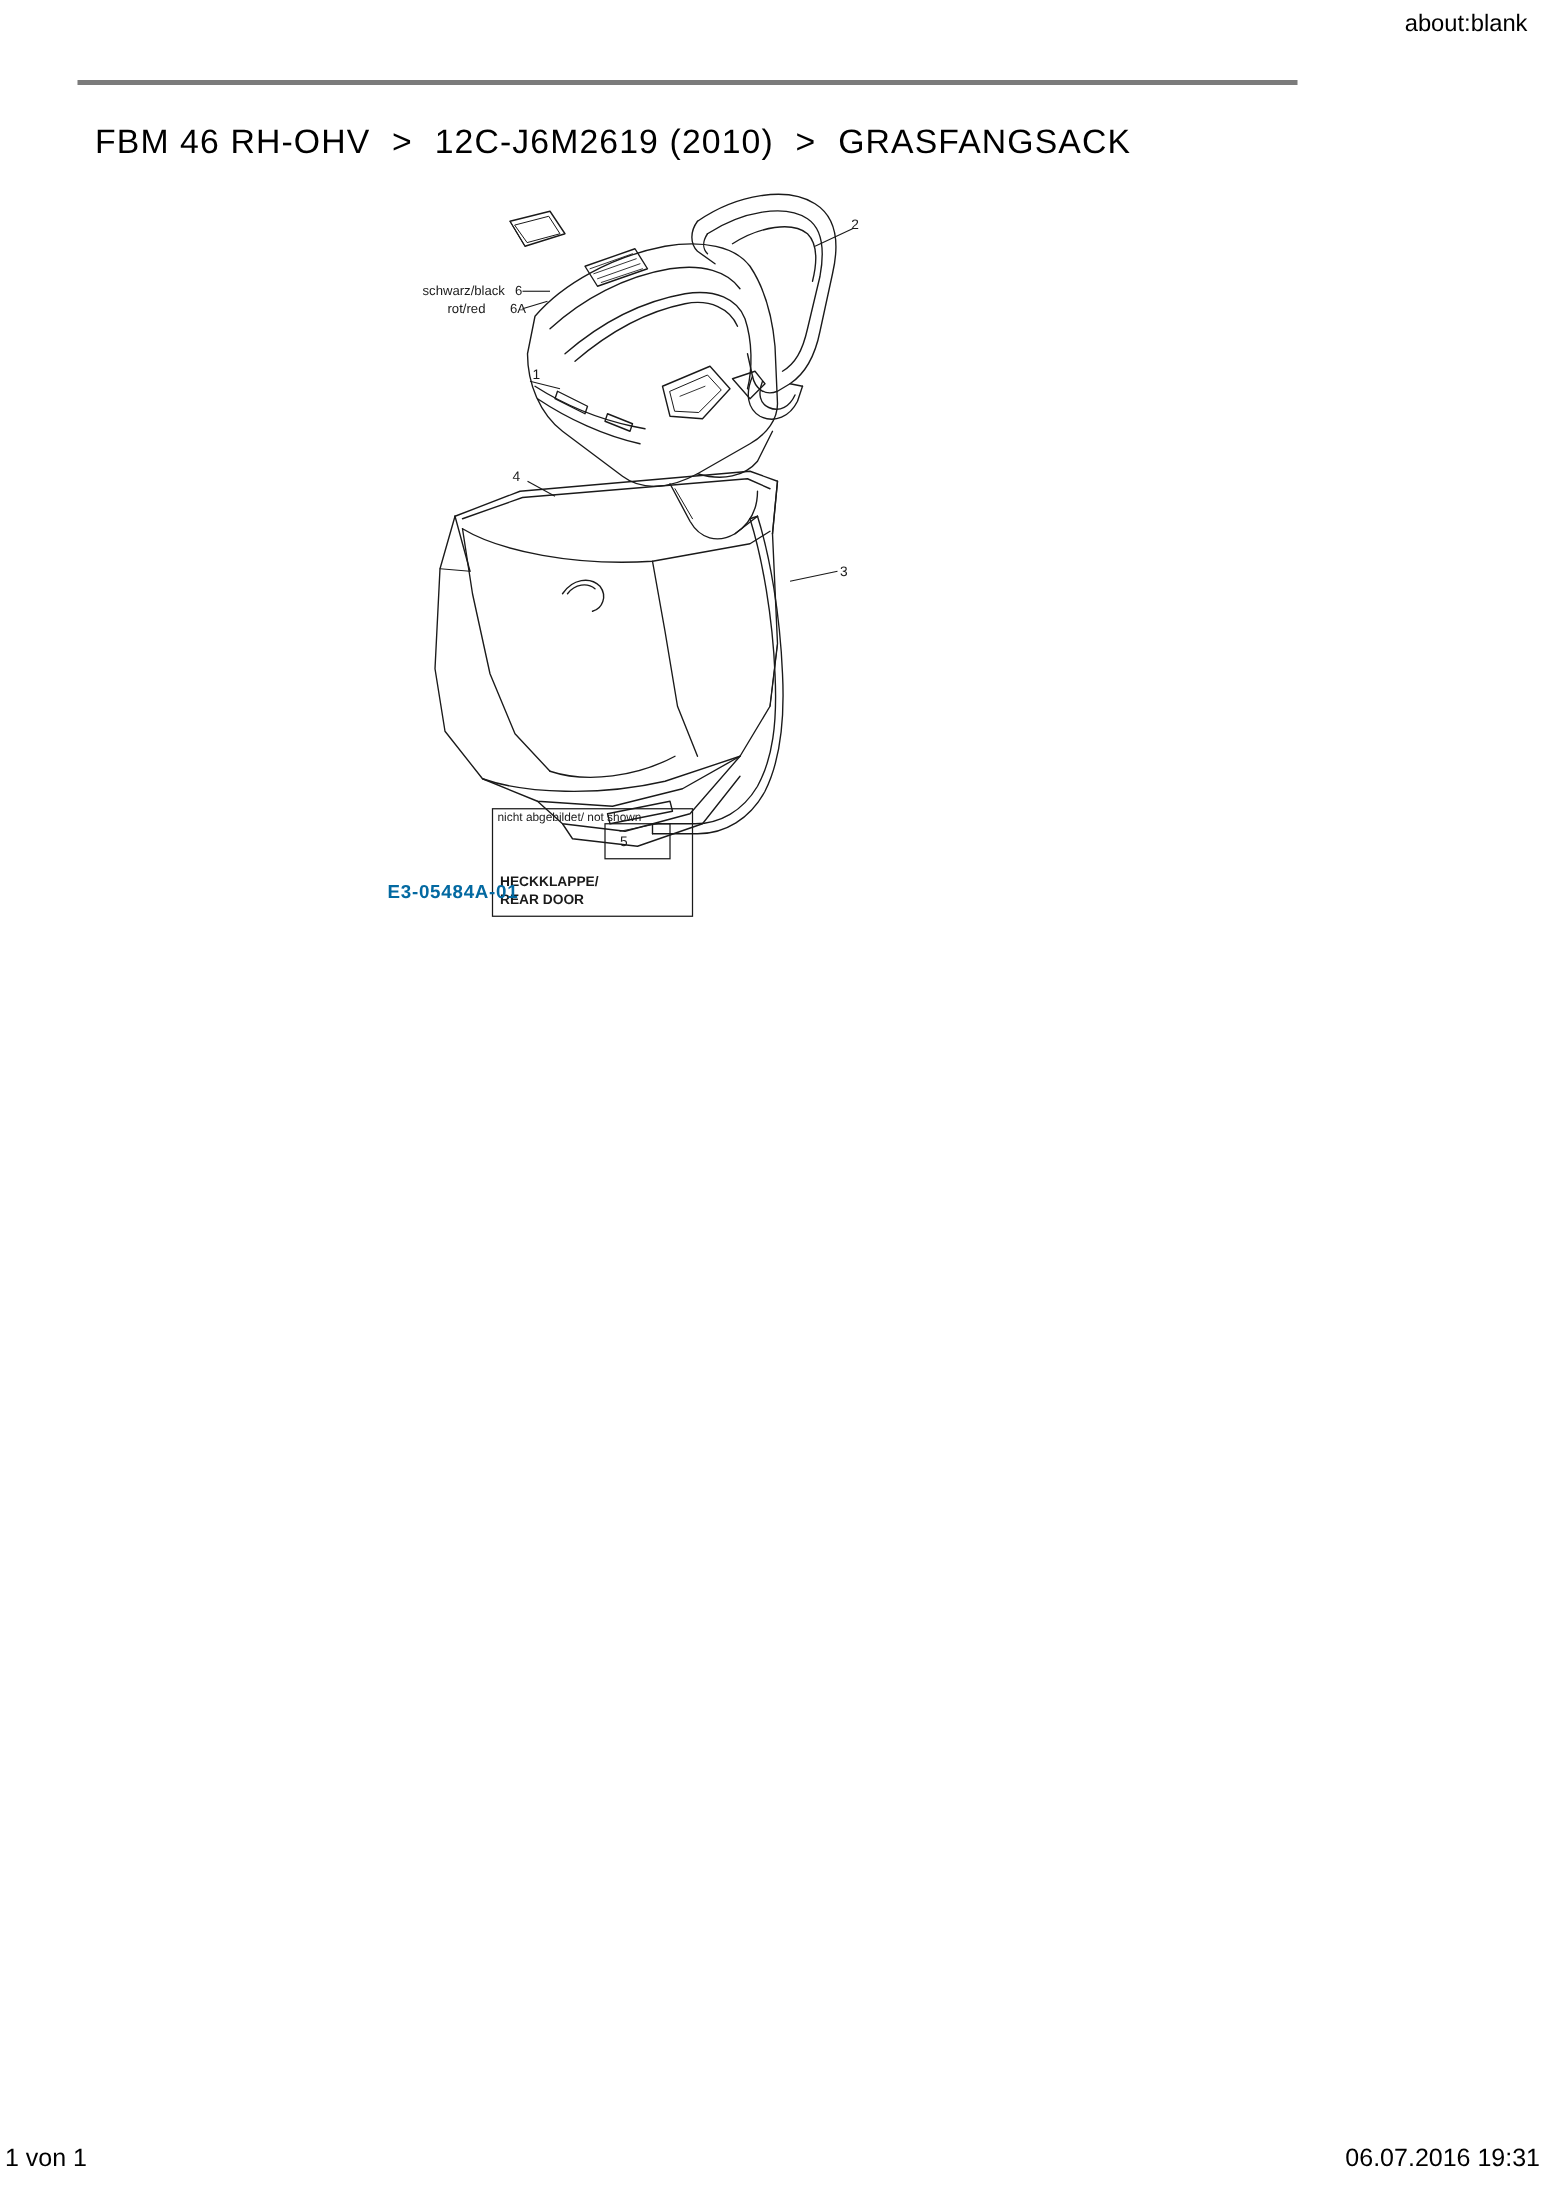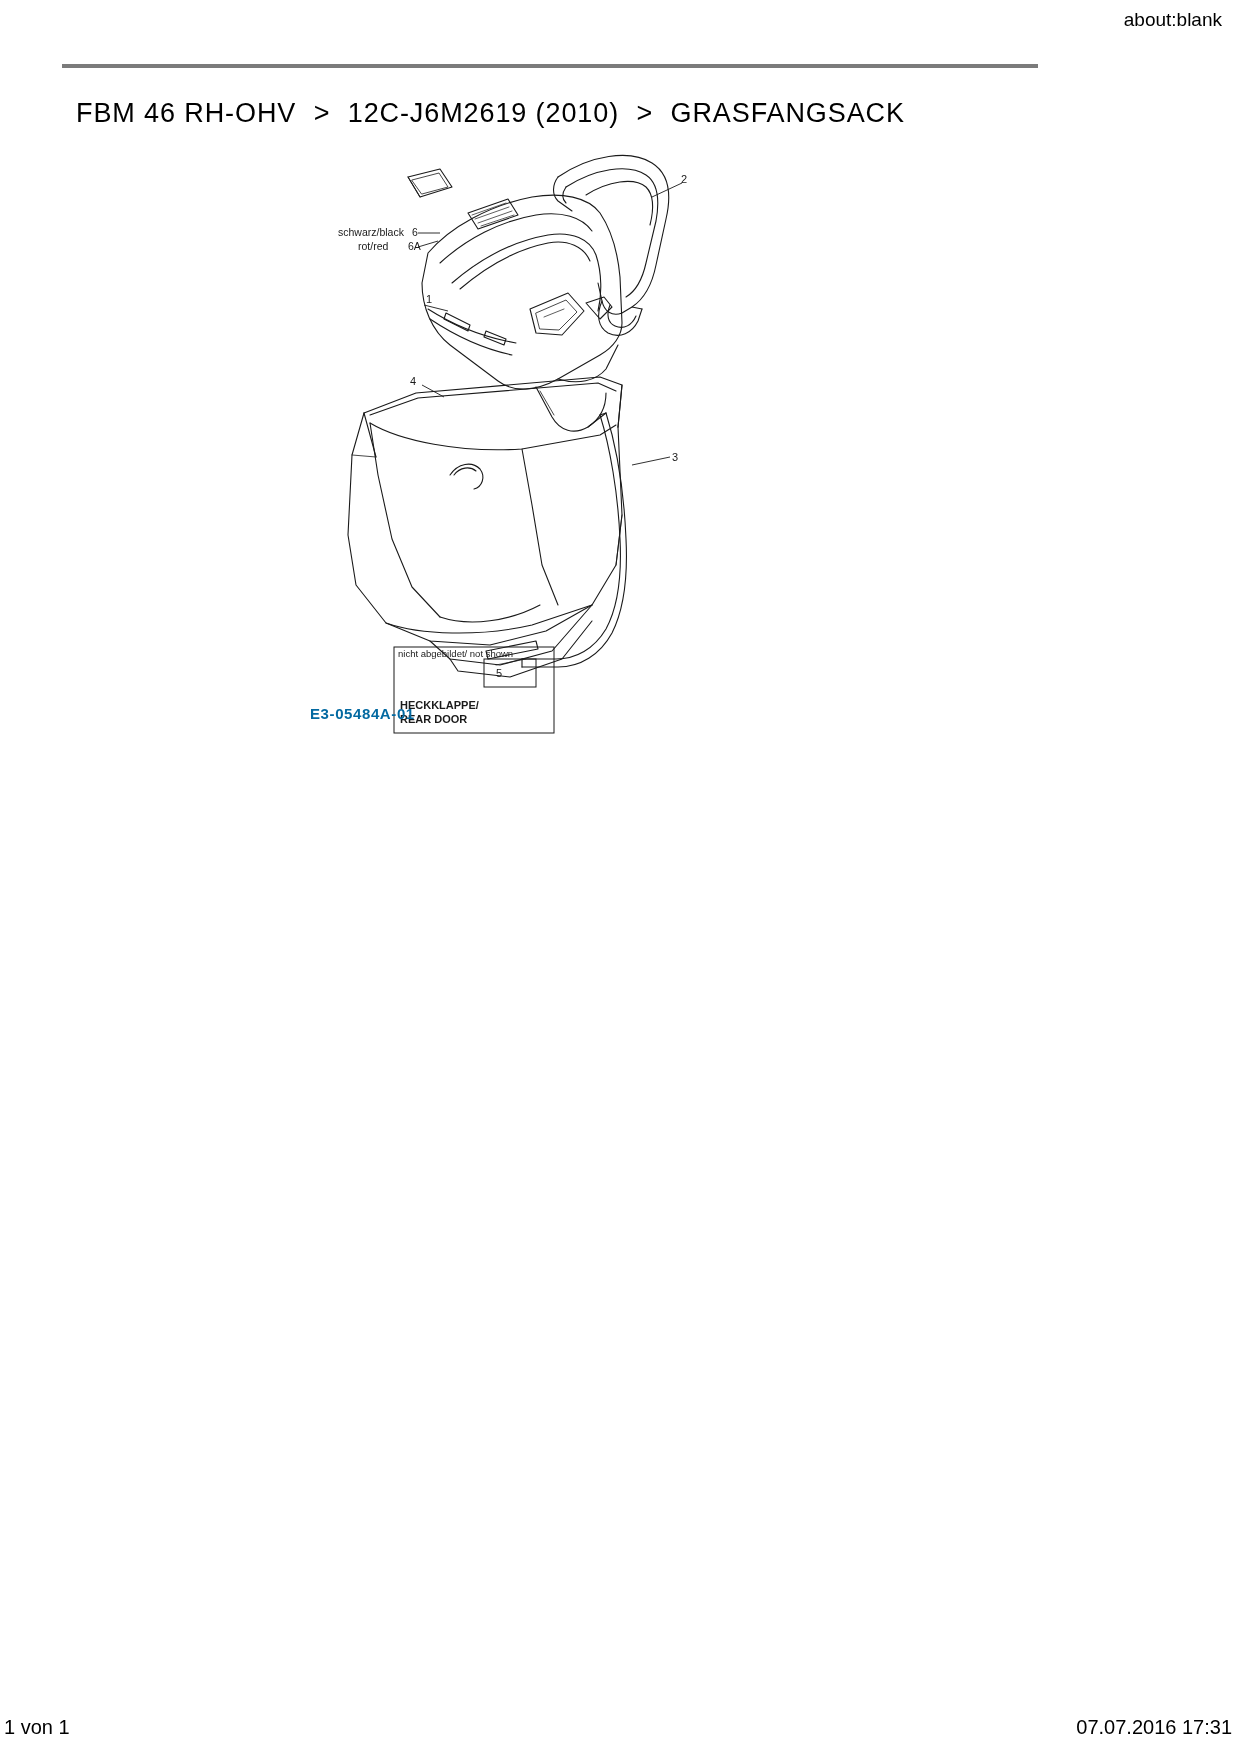--- a/index.html
+++ b/index.html
@@ -265,14 +265,14 @@
     <text x="100" y="574" font-family="Liberation Sans, sans-serif" font-size="11" font-weight="bold" fill="#1a1a1a">HECKKLAPPE/</text>
     <text x="100" y="588" font-family="Liberation Sans, sans-serif" font-size="11" font-weight="bold" fill="#1a1a1a">REAR DOOR</text>
   </g>
 </svg>
 </div>
 
 <div class="plate-id">E3-05484A-01</div>
 
 <div class="print-footer">
   <span>1 von 1</span>
-  <span>07.07.2016 17:31</span>
+  <span>06.07.2016 19:31</span>
 </div>
 
 </body></html>

